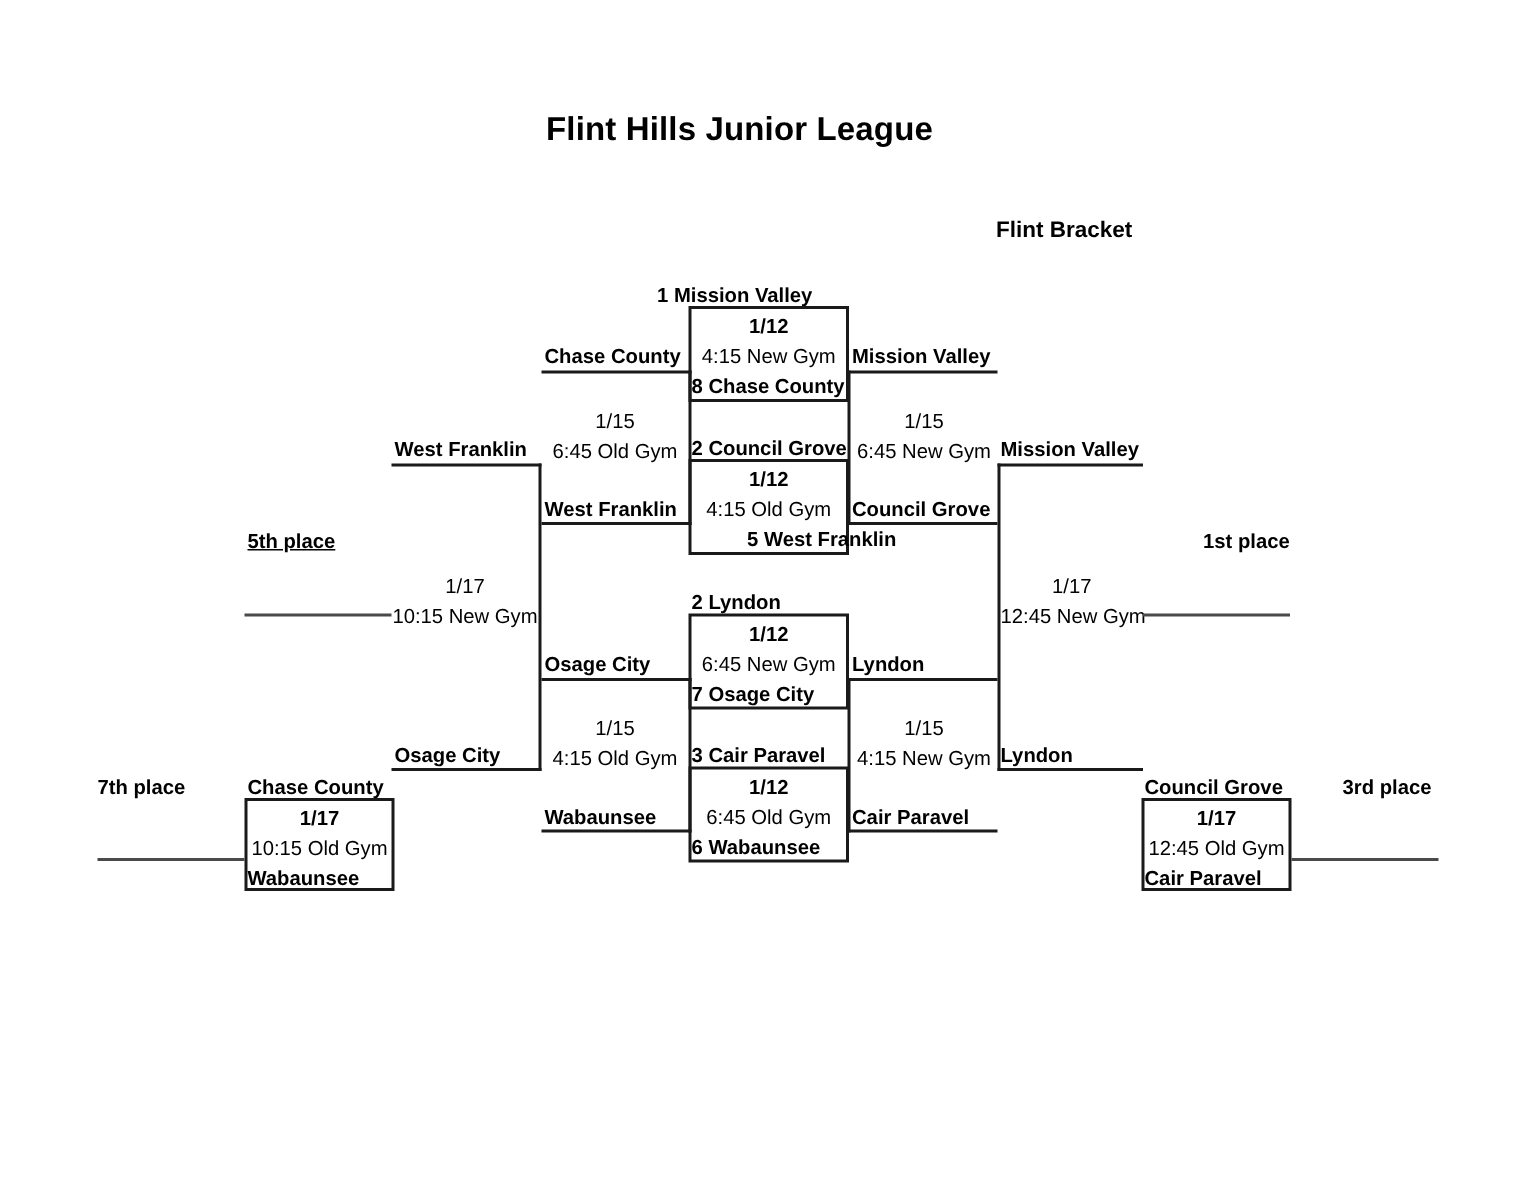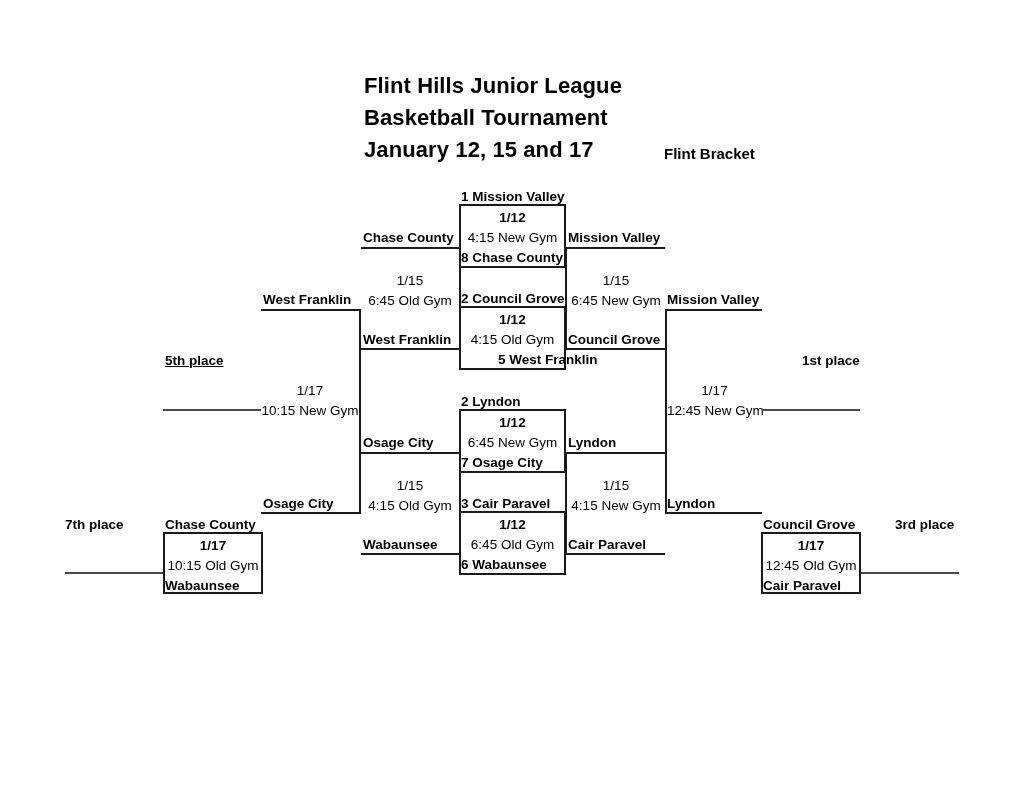--- a/index.html
+++ b/index.html
@@ -108,25 +108,23 @@
     height: 0;
     border-top: 2px solid #4a4a4a;
   }
 </style>
 </head>
 <body>
 
 <div id="bracket-page">
 
   <div class="title-line" id="title-1">Flint Hills Junior League</div>
-  <div class="title-line" id="title-2">Basketball Tournament</div>
-  <div class="title-line" id="title-3">January 12, 15 and 17</div>
   <div id="subtitle-boys-bracket">Flint Bracket</div>
 
-  <div class="team-label" style="left:461px; top:189px;text-align:right;">1 Mission Valley</div>
+  <div class="team-label" style="left:438px; top:189px;text-align:right;">1 Mission Valley</div>
   <div class="game-box" style="left:459px; top:204px; width:107px; height:64px;">
     <div class="box-date">1/12</div>
     <div class="box-place">4:15 New Gym</div>
   </div>
   <div class="team-label" style="left:461px; top:250px;">8 Chase County</div>
 
   <div class="team-label" style="left:461px; top:291px;">2 Council Grove</div>
   <div class="game-box" style="left:459px; top:306px; width:107px; height:64px;">
     <div class="box-date">1/12</div>
     <div class="box-place">4:15 Old Gym</div>

